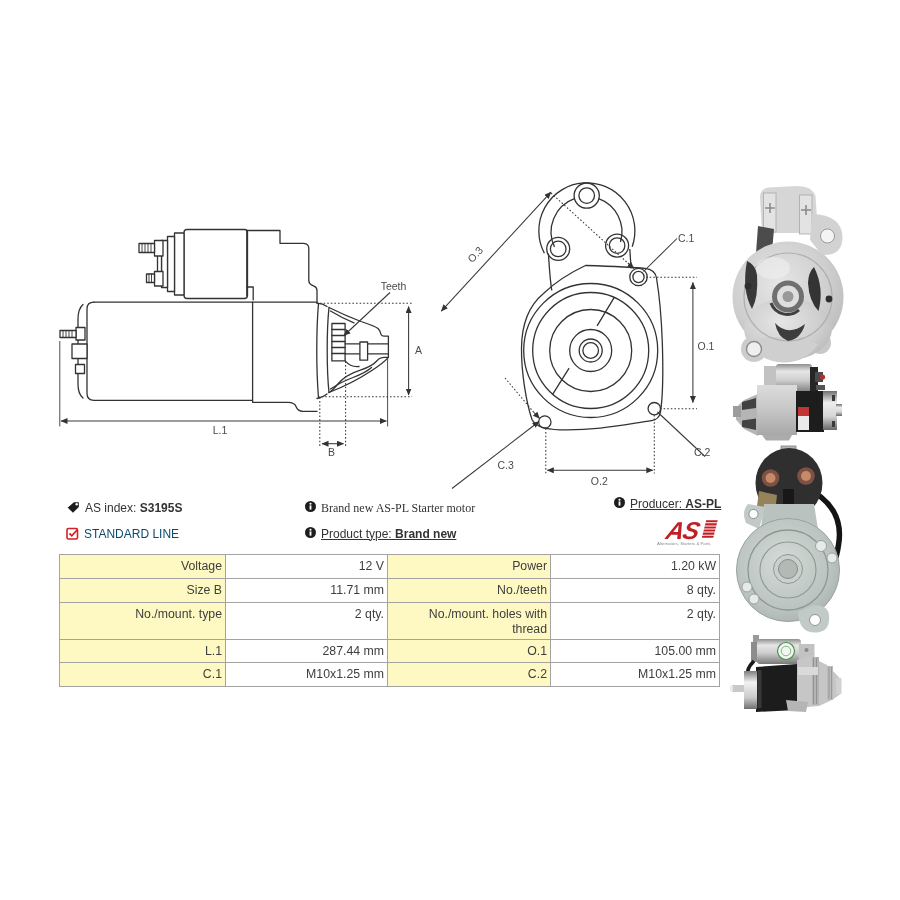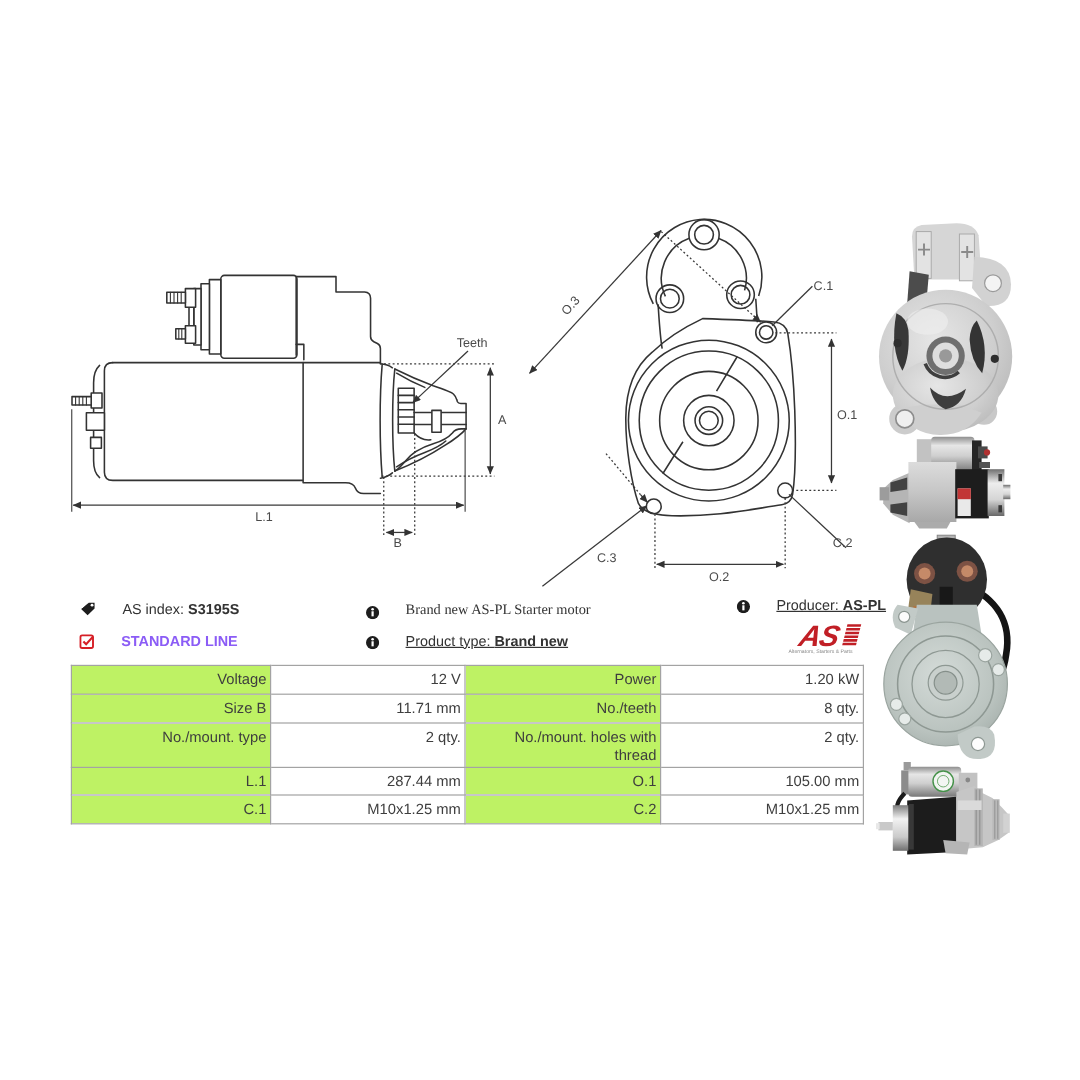--- a/index.html
+++ b/index.html
@@ -1,24 +1,24 @@
 <!DOCTYPE html>
 <html><head>
 <meta charset="utf-8">
 <style>
 html,body{margin:0;padding:0;background:#fff;}
 body{width:900px;height:900px;position:relative;font-family:"Liberation Sans",sans-serif;overflow:hidden;}
 #art{position:absolute;left:0;top:0;}
 .abs{position:absolute;}
-.irow{position:absolute;display:flex;align-items:flex-end;font-size:12px;color:#333;white-space:nowrap;gap:17px;}
+.irow{position:absolute;display:flex;align-items:flex-start;font-size:12px;color:#333;white-space:nowrap;}
 .irow svg{margin-right:5px;flex:0 0 auto;}
-.red{color:#8b5cf6;font-weight:bold;}
+.red{color:#0c4a6e;font-weight:normal;}
 #spec{position:absolute;left:59px;top:554px;border-collapse:collapse;table-layout:fixed;font-size:12.3px;color:#3e3e3e;}
 #spec td{border:1px solid #a3a3a3;text-align:right;vertical-align:top;padding:4px 3px 1px 2px;line-height:14.6px;overflow:hidden;}
-#spec td.l{background:#bef264;}
+#spec td.l{background:#fef9c3;}
 </style>
 </head>
 <body>
 <svg id="art" width="900" height="900" viewBox="0 0 900 900">
 <defs>
 <marker id="ah" orient="auto-start-reverse" markerWidth="9" markerHeight="7" refX="6.5" refY="3" markerUnits="userSpaceOnUse">
         <path d="M0,0L7,3L0,6Z" fill="#333333"></path>
       </marker>
 </defs>
 

